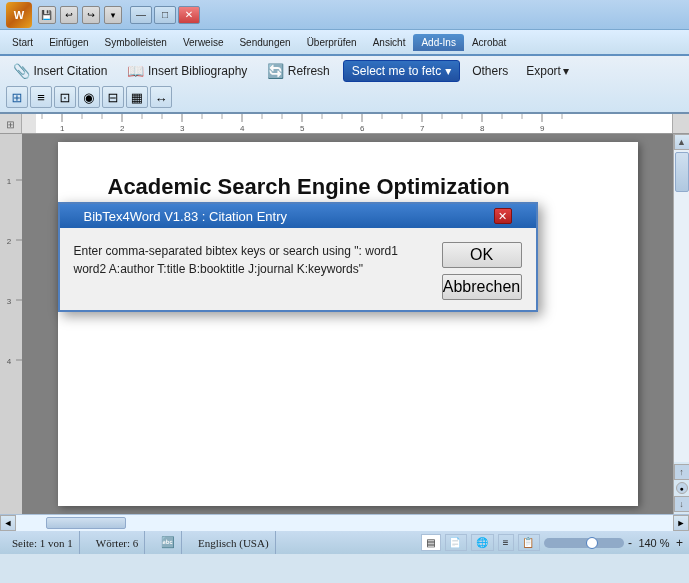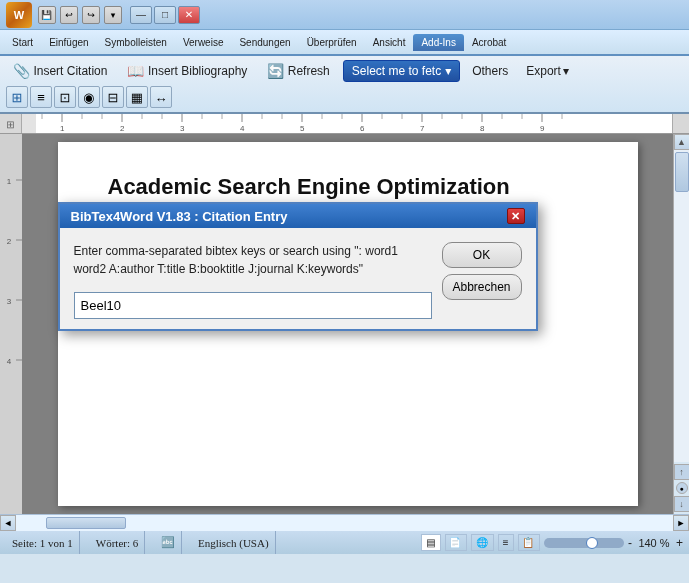--- a/index.html
+++ b/index.html
@@ -212,23 +212,23 @@
       top: 80px; left: 100px;
       width: 480px;
       background: #f0f0f0;
       border: 2px solid #5080c0;
       box-shadow: 4px 4px 12px rgba(0,0,0,0.4);
       pointer-events: all;
     }
     .dialog-title-bar {
       background: linear-gradient(to bottom, #4080d0, #2060b0);
       color: white;
-      padding: 4px 11px;
+      padding: 4px 24px;
       display: flex; align-items: center; justify-content: space-between;
-      font-size: 13px; font-weight: bold;
+      font-size: 13px; font-weight: normal;
     }
     .dialog-close-btn {
       width: 18px; height: 16px;
       background: linear-gradient(to bottom, #e04040, #b02020);
       border: 1px solid #801010;
       color: white; font-size: 11px;
       display: flex; align-items: center; justify-content: center;
       cursor: pointer; border-radius: 2px;
     }
     .dialog-body {
@@ -243,22 +243,22 @@
       border: 1px solid #7090b0;
       padding: 5px 6px;
       font-size: 13px;
       background: white;
       outline: none;
     }
     .dialog-btn {
       width: 80px; height: 26px;
       background: linear-gradient(to bottom, #f0f0f0, #d8d8d8);
       border: 1px solid #888;
-      cursor: pointer; font-size: 12px;
-      border-radius: 10px;
+      cursor: pointer; font-size: 16px;
+      border-radius: 2px;
       display: flex; align-items: center; justify-content: center;
     }
 
     
     .status-bar {
       height: 24px;
       background: linear-gradient(to bottom, #c8dcf0, #b0cce0);
       border-top: 1px solid #90aac8;
       display: flex; align-items: center;
       padding: 0 6px;
@@ -449,21 +449,20 @@
 
       <div class="dialog" style="position:absolute; top:60px; left:0px; z-index:10;">
         <div class="dialog-title-bar">
           <span>BibTex4Word V1.83 : Citation Entry</span>
           <div class="dialog-close-btn">✕</div>
         </div>
         <div class="dialog-body" style="position:relative;">
           <div style="display:flex; gap:10px;">
             <div style="flex:1;">
               <div class="dialog-message">Enter comma-separated bibtex keys or search using ": word1 word2 A:author T:title B:booktitle J:journal K:keywords"</div>
-              <input class="dialog-input" type="text" value="Beel10" style="">
             </div>
             <div style="display:flex; flex-direction:column; gap:6px; min-width:80px;">
               <button class="dialog-btn">OK</button>
               <button class="dialog-btn">Abbrechen</button>
             </div>
           </div>
         </div>
       </div>
     </div>
   </div>

